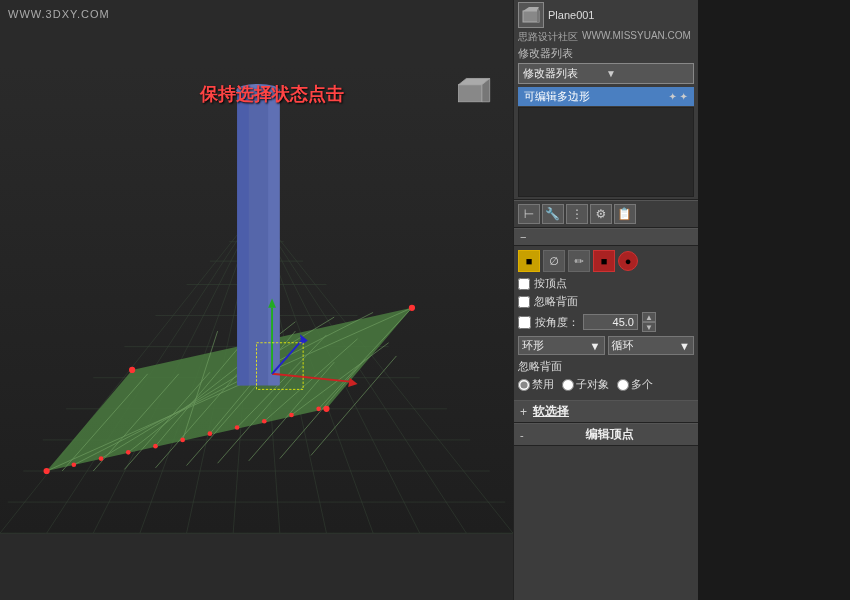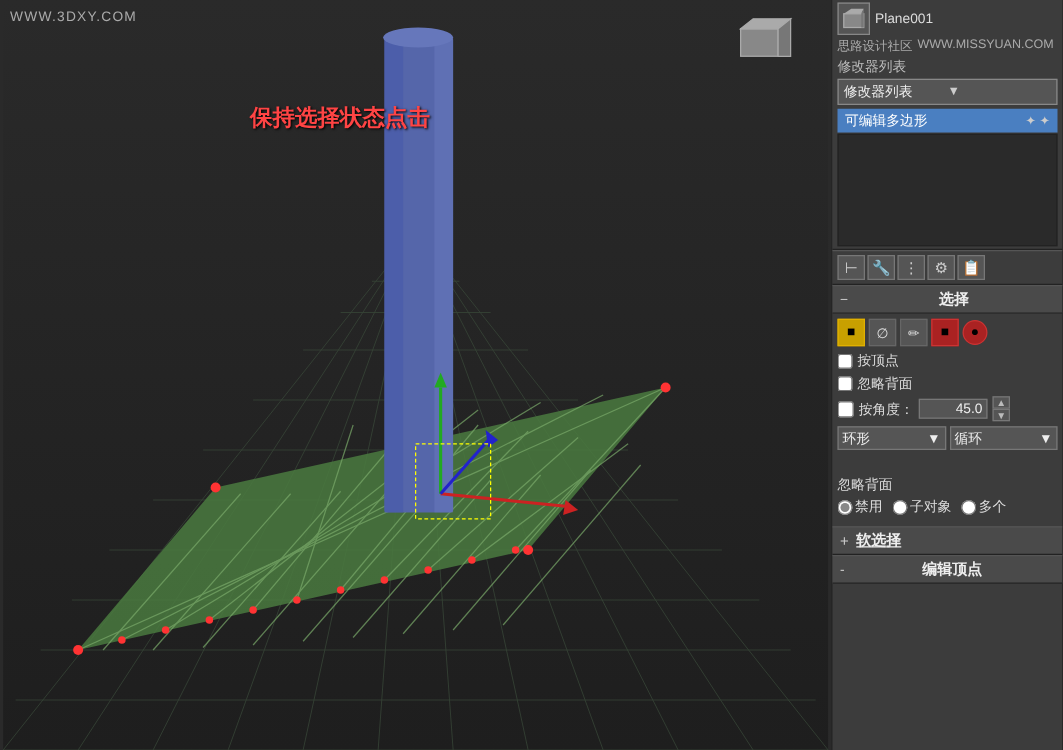--- a/index.html
+++ b/index.html
@@ -7,21 +7,21 @@
       width: 850px;
       height: 600px;
       overflow: hidden;
       font-family: "Microsoft YaHei", SimSun, sans-serif;
       font-size: 12px;
       background: #1a1a1a;
     }
 
     #main-container {
       display: flex;
-      width: 850px;
+      width: 698px;
       height: 600px;
     }
 
     
     #viewport {
       flex: 1;
       position: relative;
       background: #2a2a2a;
       overflow: hidden;
     }
@@ -298,21 +298,21 @@
       color: #eee;
       font-size: 11px;
       padding: 2px 4px;
       text-align: center;
       cursor: pointer;
     }
 
     .dropdown-row {
       display: flex;
       gap: 3px;
-      margin-bottom: 20px;
+      margin-bottom: 4px;
     }
 
     .mini-dropdown {
       flex: 1;
       background: #555;
       border: 1px solid #777;
       color: #eee;
       font-size: 11px;
       padding: 1px 3px;
       display: flex;
@@ -575,21 +575,20 @@
       <div class="toolbar-icon">⊢</div>
       <div class="toolbar-icon">🔧</div>
       <div class="toolbar-icon">⋮</div>
       <div class="toolbar-icon">⚙</div>
       <div class="toolbar-icon">📋</div>
     </div>
 
     <div>
       <div class="section-header">
         <span class="toggle">−</span>
-        <span class="title">选择</span>
       </div>
       <div class="section-content">
 
         <div id="sel-icons-row">
           <div class="sel-icon yellow">■</div>
           <div class="sel-icon normal" style="color:#ddd;">∅</div>
           <div class="sel-icon normal" style="color:#ddd;">✏</div>
           <div class="sel-icon red-sq">■</div>
           <div class="sel-icon red-c">●</div>
         </div>

